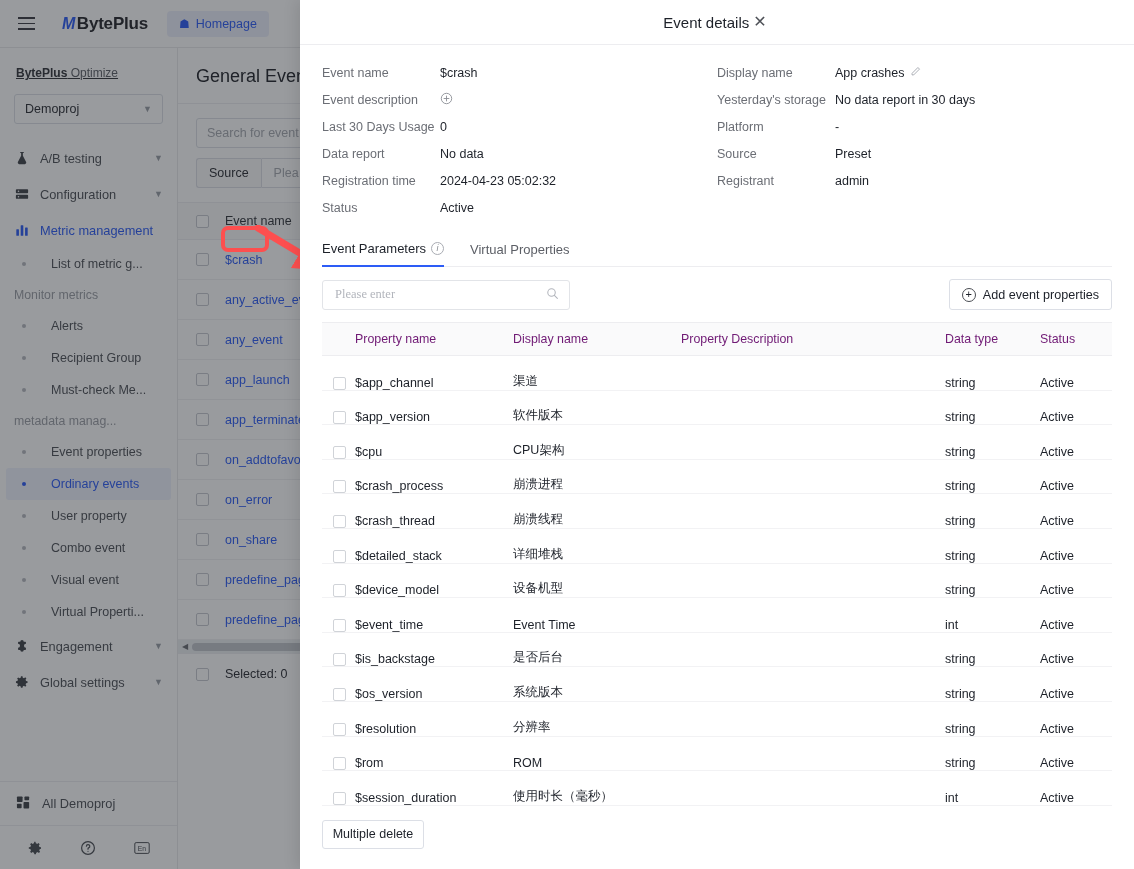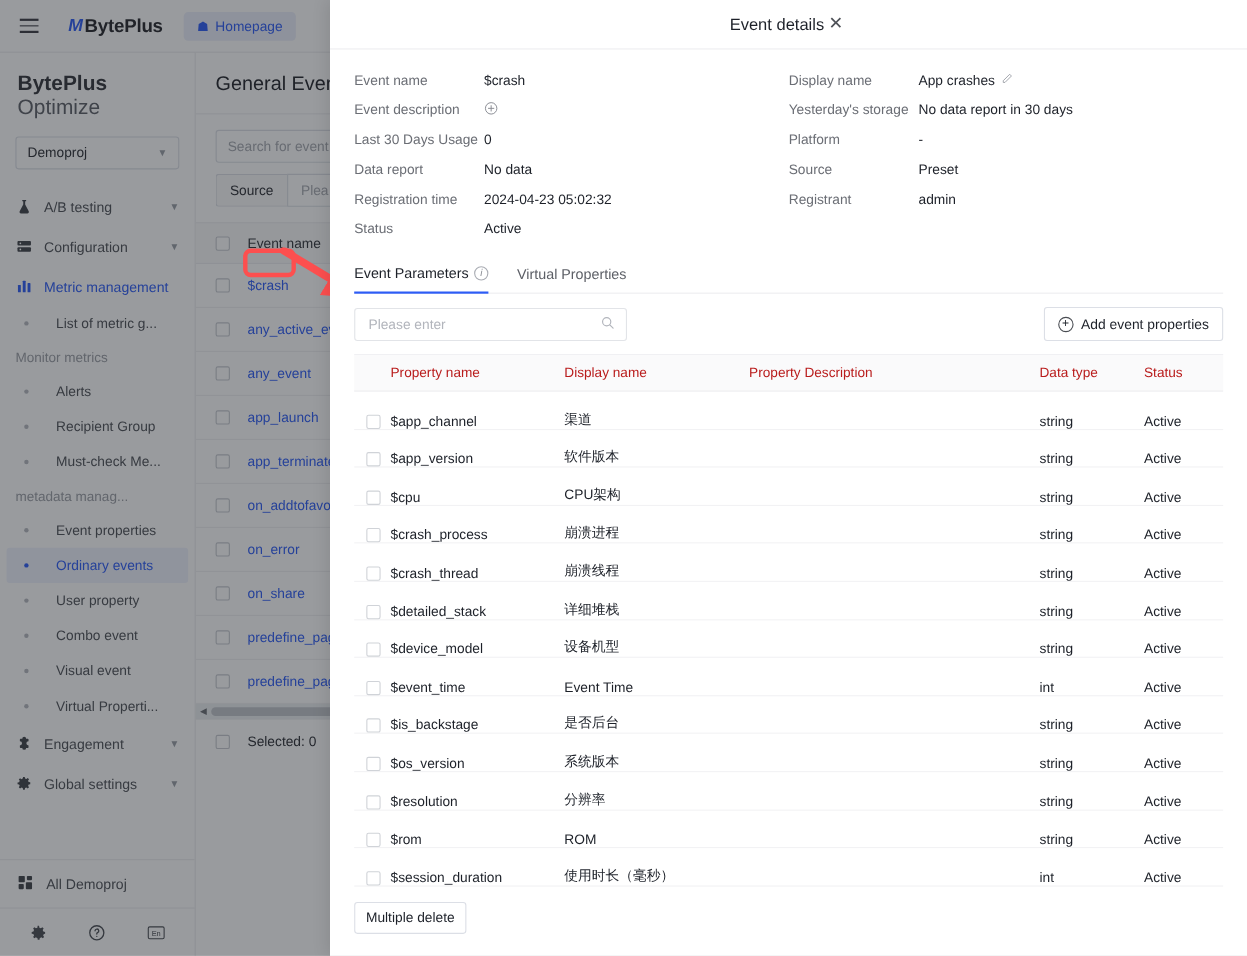--- a/index.html
+++ b/index.html
@@ -46,21 +46,21 @@
   }
   .home-glyph { font-size: 12px; line-height: 1; color: #2d5cf6; }
 
   
   #sidebar {
     position: absolute; top: 48px; left: 0; width: 178px; height: 821px;
     background: #fff; border-right: 1px solid #e9e9eb;
     display: flex; flex-direction: column;
   }
   #brand-title {
-    padding: 18px 16px 14px 16px; font-size: 19px; color: #32343a;
+    padding: 18px 16px 14px 16px; font-size: 12px; color: #32343a; text-decoration: underline;
   }
   #brand-title b { font-weight: 700; }
   #brand-title span { color: #5c5f66; }
   .proj-select {
     margin: 0 14px 14px 14px; height: 30px; border: 1px solid #dcdfe6; border-radius: 3px;
     display: flex; align-items: center; justify-content: space-between;
     padding: 0 10px; font-size: 12.5px; color: #2b2d33; cursor: pointer; background:#fff;
   }
   .caret { color: #9a9ea6; font-size: 9px; }
   .nav-scroll { flex: 1; overflow: hidden; padding-top: 2px; }
@@ -192,40 +192,40 @@
 
   #table-tools {
     margin: 12px 22px 0 22px; display: flex; align-items: center; justify-content: space-between;
   }
   #prop-search {
     width: 248px; height: 30px; border: 1px solid #e2e4e8; border-radius: 3px;
     display: flex; align-items: center; justify-content: space-between;
     padding: 0 10px; background: #fff;
   }
   #prop-search input {
-    border: none; outline: none; font-size: 12.5px; font-family: Liberation Sans, sans-serif;
+    border: none; outline: none; font-size: 12.5px; font-family: Liberation Serif, serif;
     color: #6d28d9; width: 190px; background: transparent;
   }
   #prop-search input::placeholder { color: #b2b5bc; }
   .mag { color: #b2b5bc; font-size: 12px; }
   #add-prop-btn {
     height: 31px; border: 1px solid #dcdfe6; border-radius: 3px; background: #fff;
     display: flex; align-items: center; gap: 7px; padding: 0 12px;
     font-size: 12.6px; color: #1d2129; cursor: pointer; font-family: inherit;
   }
   .circ-plus {
     width: 14px; height: 14px; border: 1px solid #4a4d53; border-radius: 50%;
     display: flex; align-items: center; justify-content: center; font-size: 11px; line-height: 1;
   }
 
   
   #prop-table { margin: 12px 22px 0 22px; border-top: 1px solid #ededf0; }
   .pt-head {
     display: flex; align-items: center; height: 33px; background: #fafafb;
-    font-size: 12.4px; color: #b91c1c; border-bottom: 1px solid #ededf0;
+    font-size: 12.4px; color: #701a75; border-bottom: 1px solid #ededf0;
   }
   .pt-row {
     display: flex; align-items: flex-end; height: 34.6px;
     font-size: 12.5px; color: #1d2129; border-bottom: 1px solid #f2f2f4;
   }
   .c-chk { width: 33px; flex: none; display: flex; justify-content: flex-start; padding-left: 11px;}
   .c-name { width: 158px; flex: none; }
   .c-disp { width: 168px; flex: none; }
   .c-desc { flex: 1; }
   .c-type { width: 95px; flex: none; }

